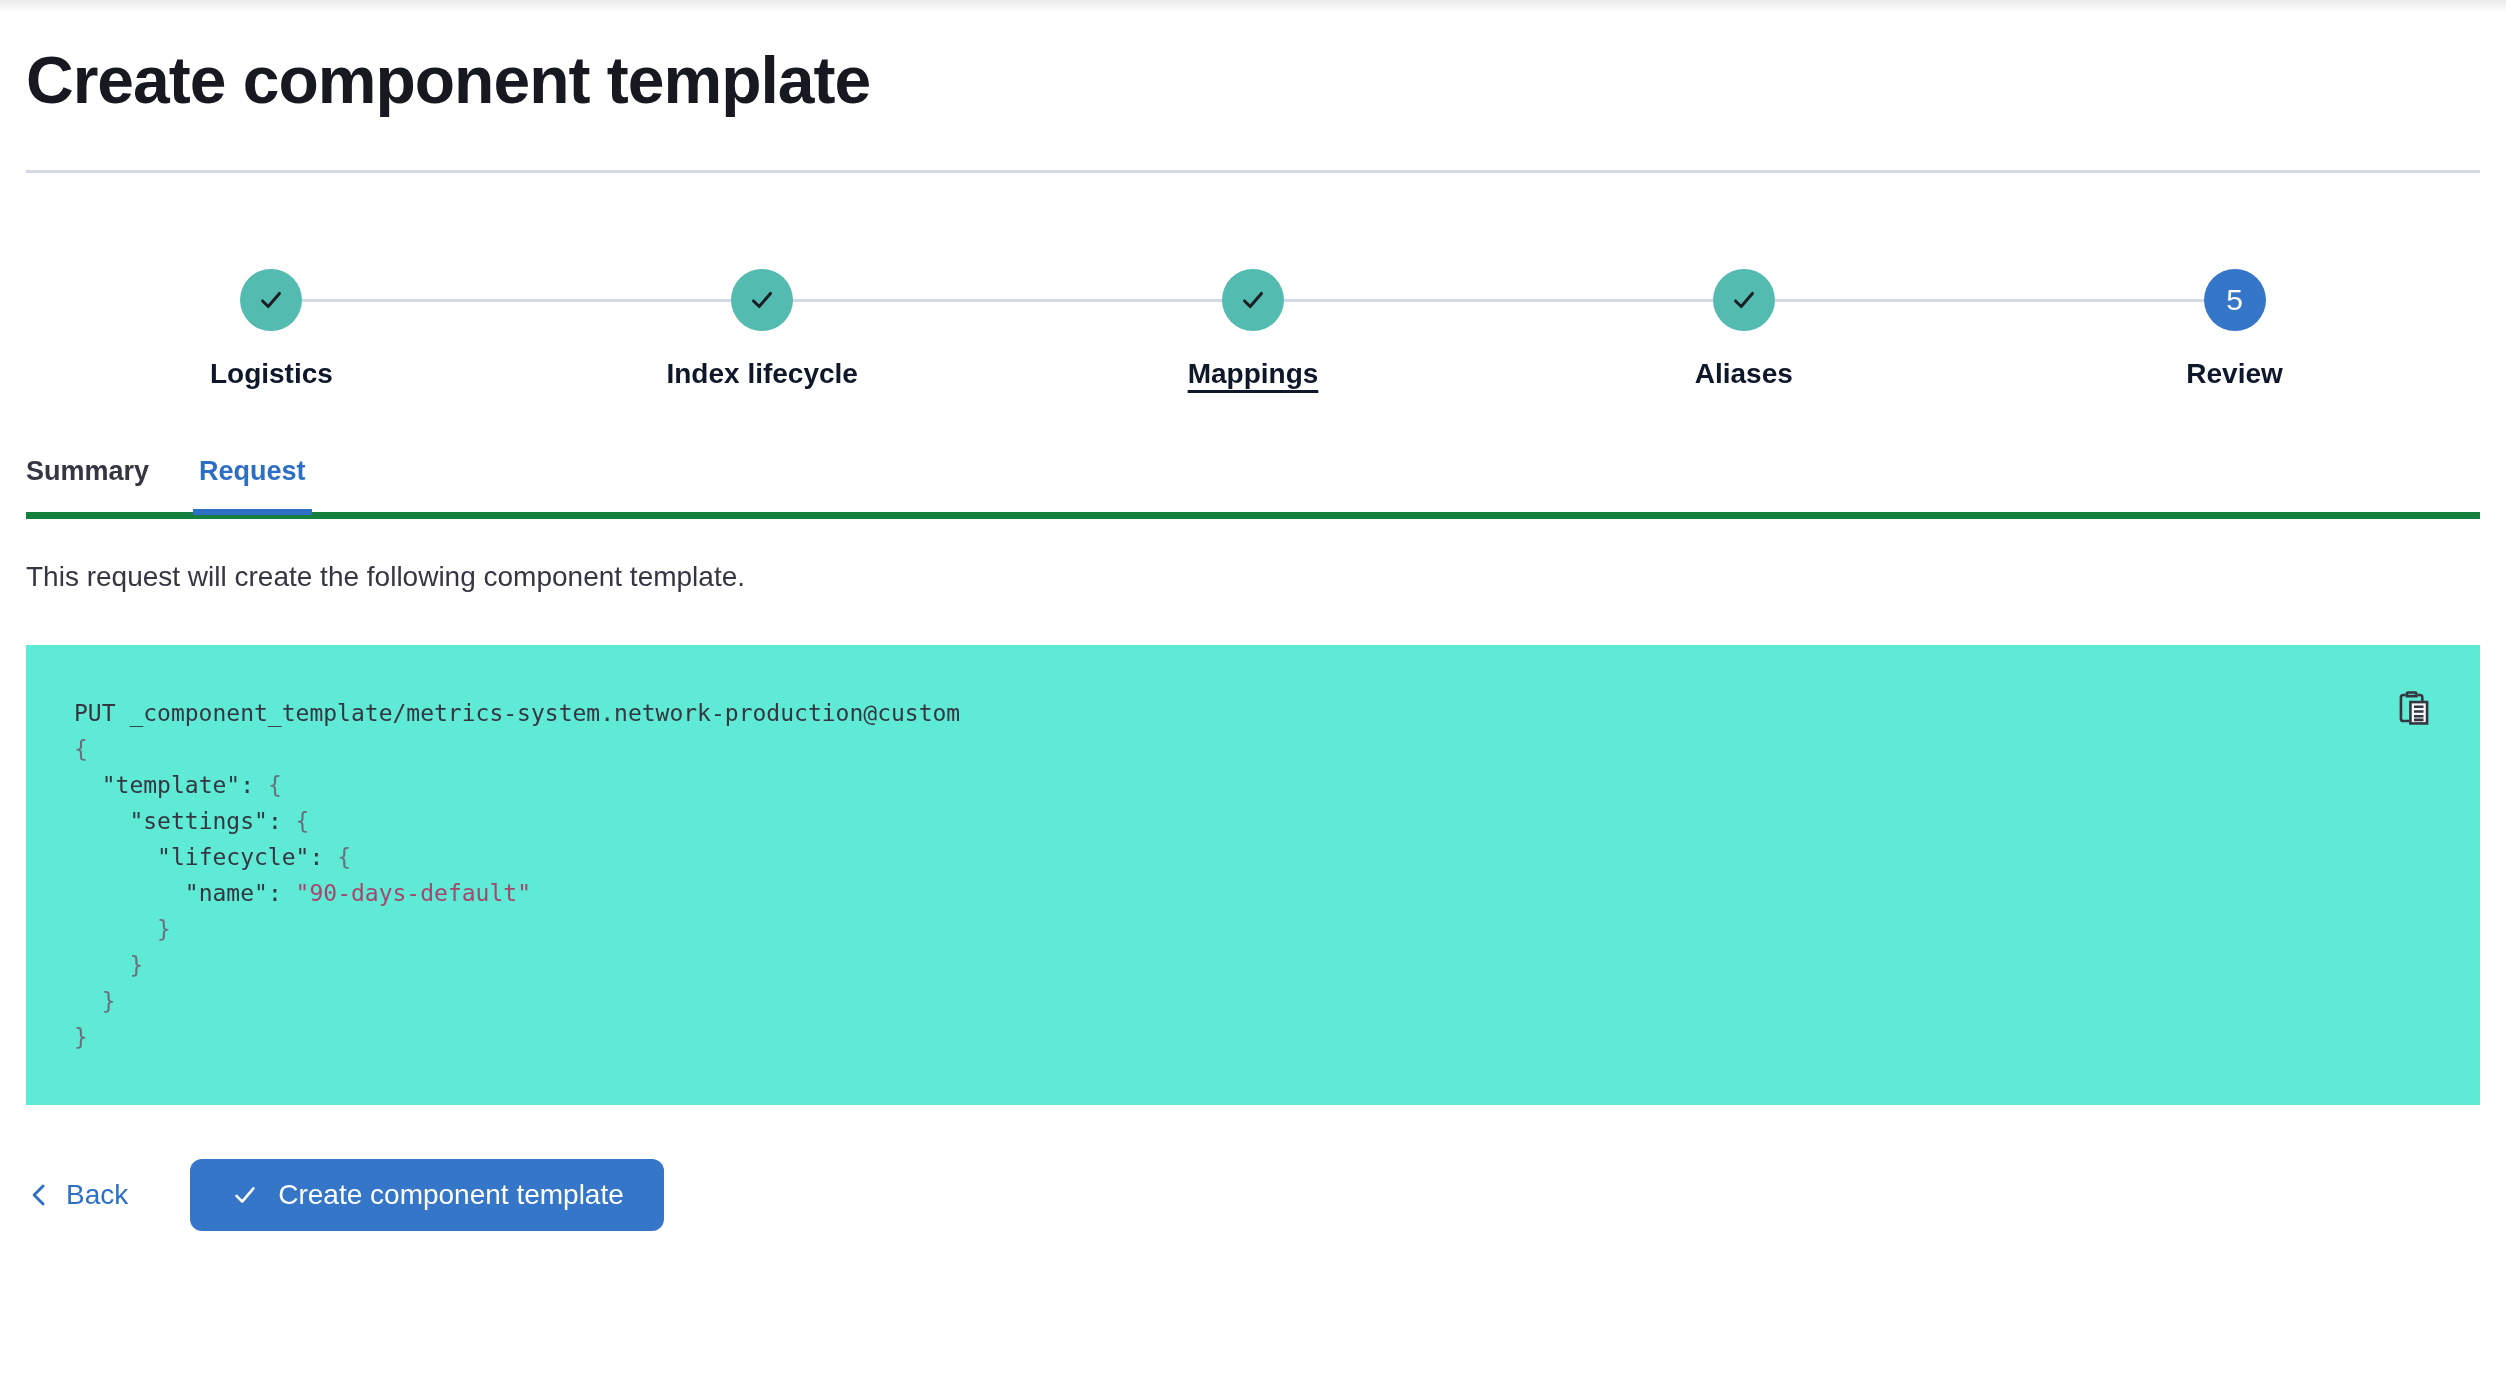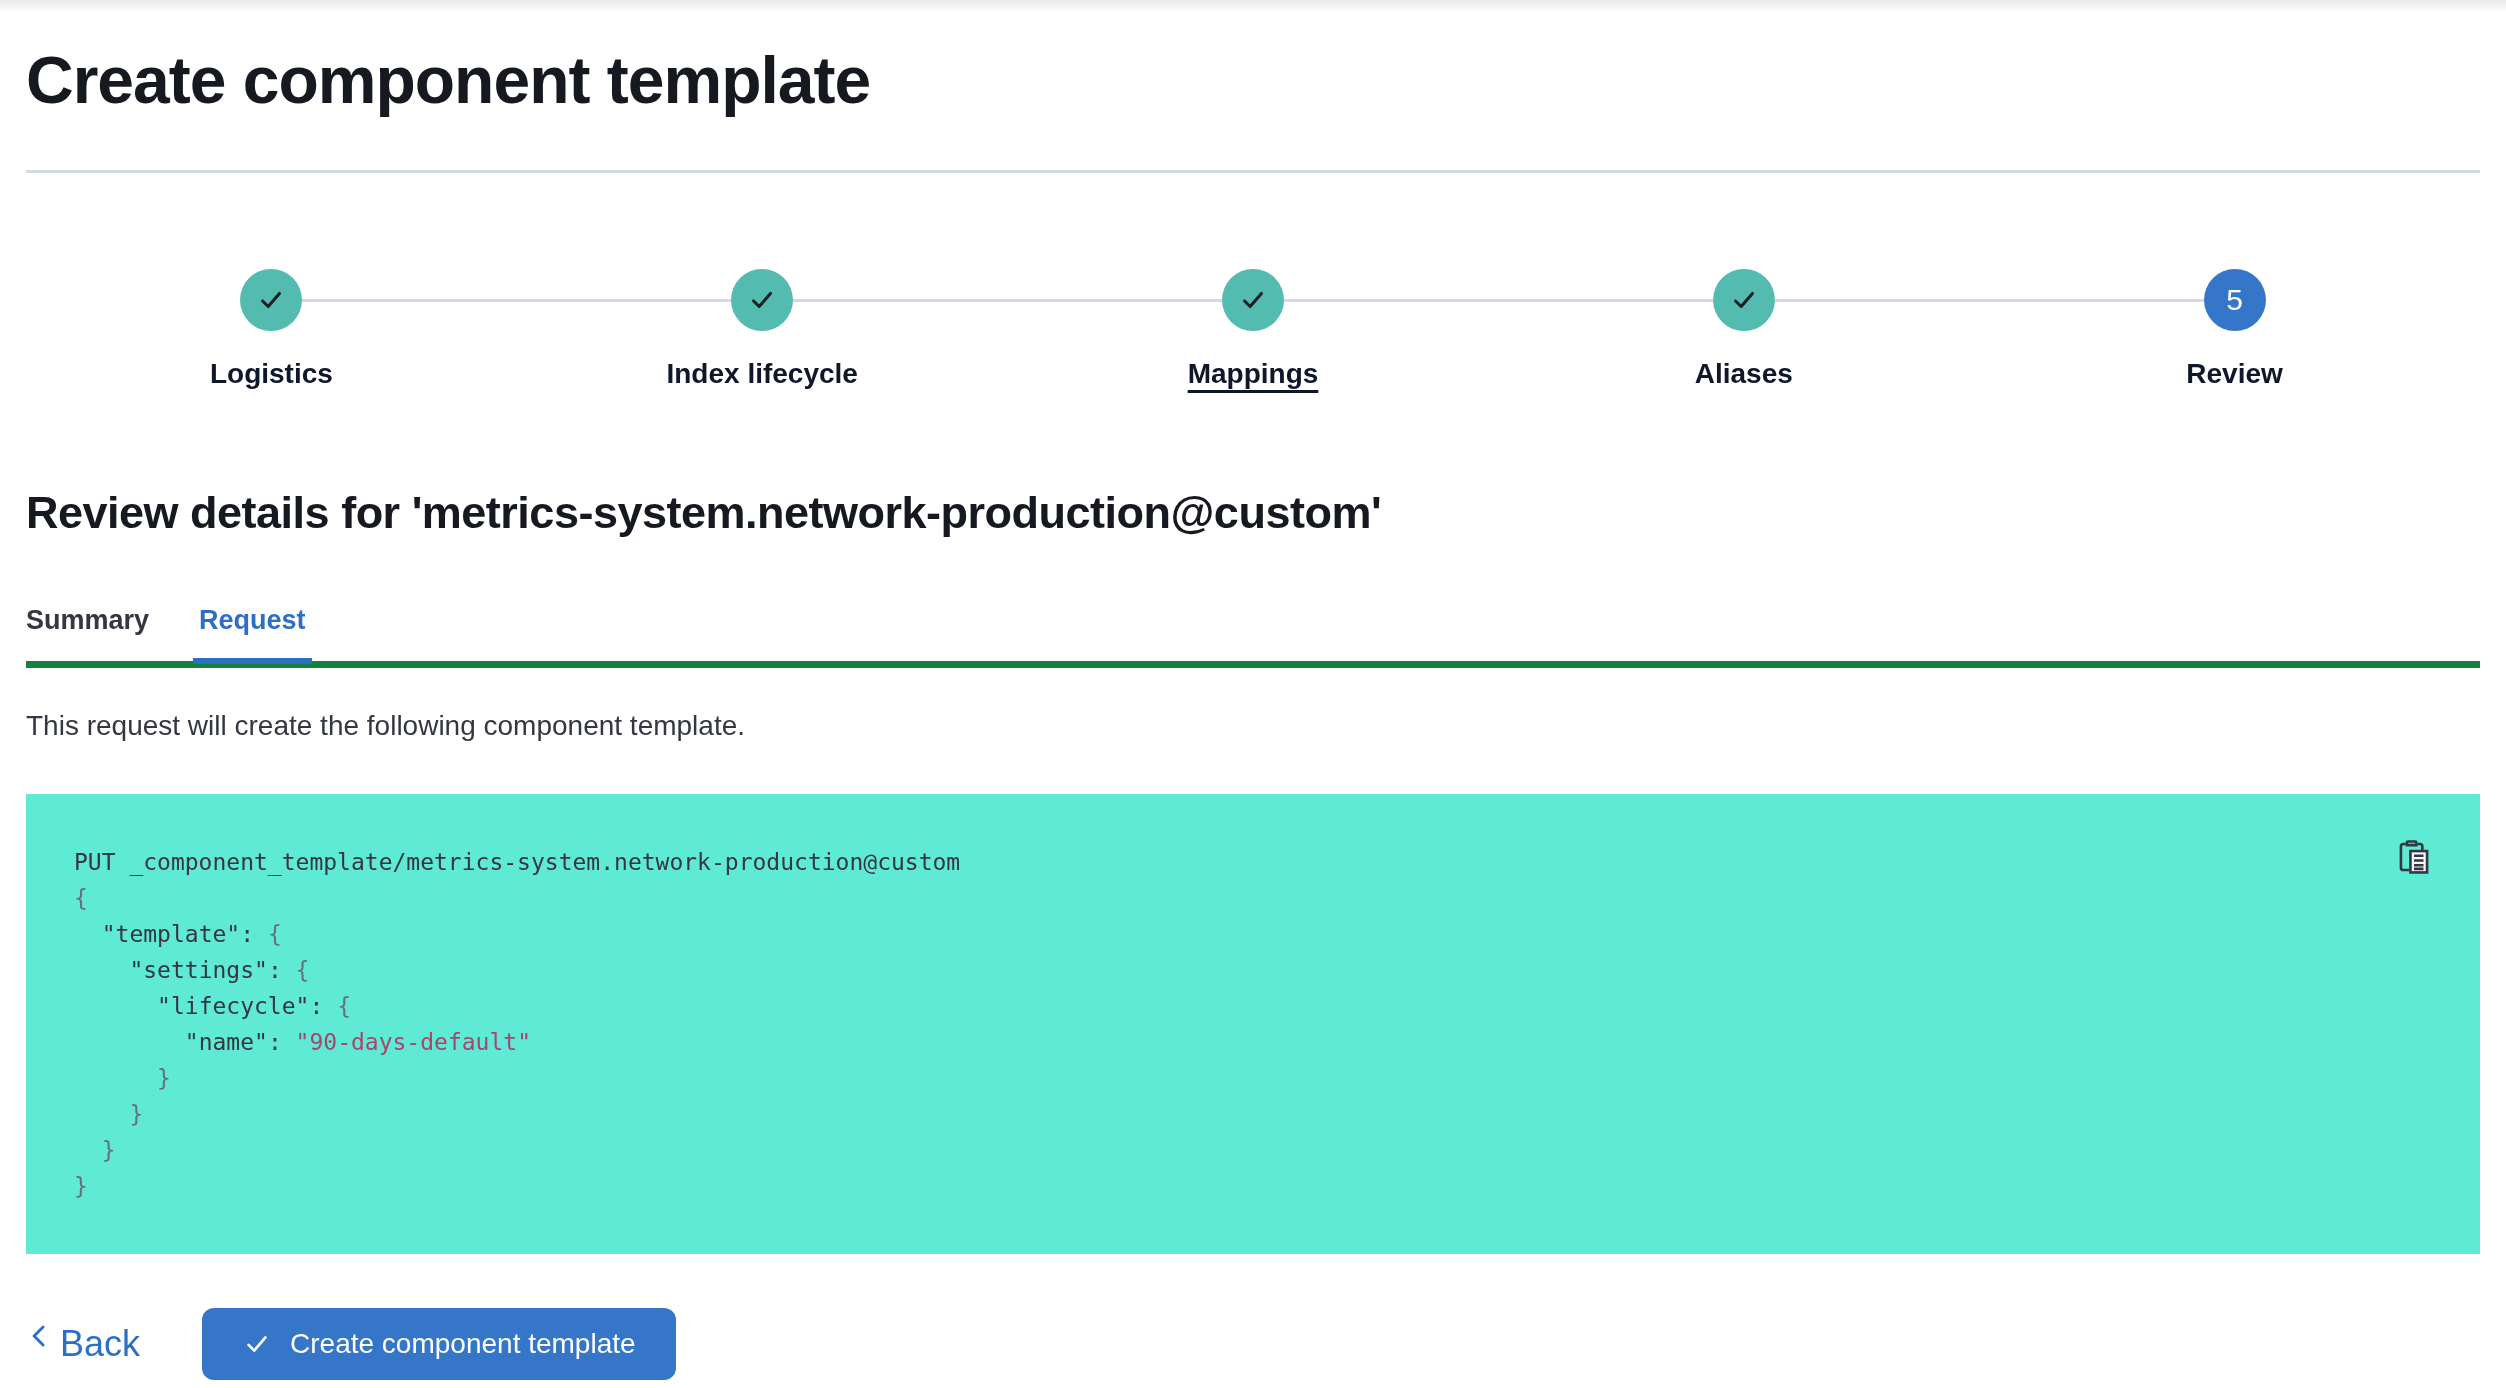--- a/index.html
+++ b/index.html
@@ -47,21 +47,21 @@
           white-space:pre; color:#343741; }
   .tok-plain { color:#343741; }
   .tok-key   { color:#343741; }
   .tok-punct { color:#69707D; }
   .tok-string{ color:#A5466E; }
   .copy-btn { position:absolute; top:44px; right:46px; width:40px; height:40px; border:none;
               background:transparent; cursor:pointer; padding:0; }
 
   
   .footer { margin-top:54px; display:flex; align-items:center; gap:62px; }
-  .back-link { display:flex; gap:8px; color:#2E6FC6; font-size:36px; font-weight:500;
+  .back-link { display:flex; align-items:center; gap:14px; color:#2E6FC6; font-size:28px; font-weight:500;
                background:none; border:none; cursor:pointer; font-family:inherit; }
   .create-btn { display:flex; align-items:center; gap:18px; height:72px; padding:0 40px;
                 background:#3576C9; color:#fff; border:none; border-radius:12px;
                 font-size:28px; font-weight:500; font-family:inherit; cursor:pointer; }
 </style>
 </head>
 <body>
 
 <div class="top-shadow"></div>
 
@@ -104,21 +104,20 @@
       <div class="step-label">Aliases</div>
     </div>
     <div class="step">
       <div class="step-circle current">
         <span>5</span>
       </div>
       <div class="step-label">Review</div>
     </div>
   </div>
 
-  <h2 class="review-heading">Review details for 'metrics-system.network-production@custom'</h2>
 
   <div class="tabs">
     <div class="tab">Summary</div>
     <div class="tab active">Request</div>
   </div>
 
   <p class="description">This request will create the following component template.</p>
 
   <div class="code-panel">
     <div class="code"><div><span class="tok-plain">PUT _component_template/metrics-system.network-production@custom</span></div><div><span class="tok-punct">{</span></div><div><span class="tok-plain">  </span><span class="tok-key">"template"</span><span class="tok-key">:</span><span class="tok-plain"> </span><span class="tok-punct">{</span></div><div><span class="tok-plain">    </span><span class="tok-key">"settings"</span><span class="tok-key">:</span><span class="tok-plain"> </span><span class="tok-punct">{</span></div><div><span class="tok-plain">      </span><span class="tok-key">"lifecycle"</span><span class="tok-key">:</span><span class="tok-plain"> </span><span class="tok-punct">{</span></div><div><span class="tok-plain">        </span><span class="tok-key">"name"</span><span class="tok-key">:</span><span class="tok-plain"> </span><span class="tok-string">"90-days-default"</span></div><div><span class="tok-punct">      }</span></div><div><span class="tok-punct">    }</span></div><div><span class="tok-punct">  }</span></div><div><span class="tok-punct">}</span></div></div>

